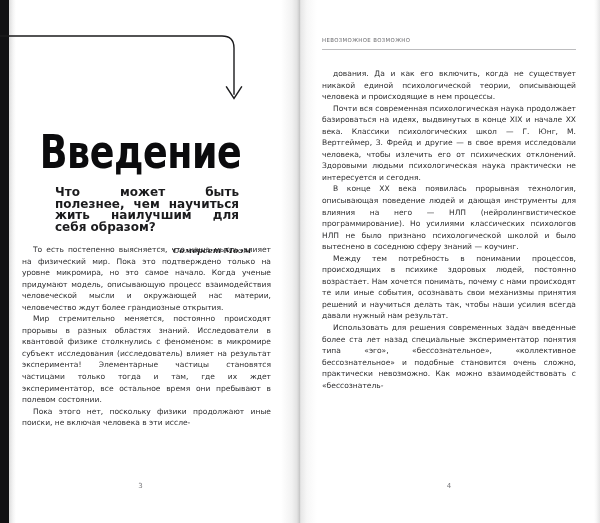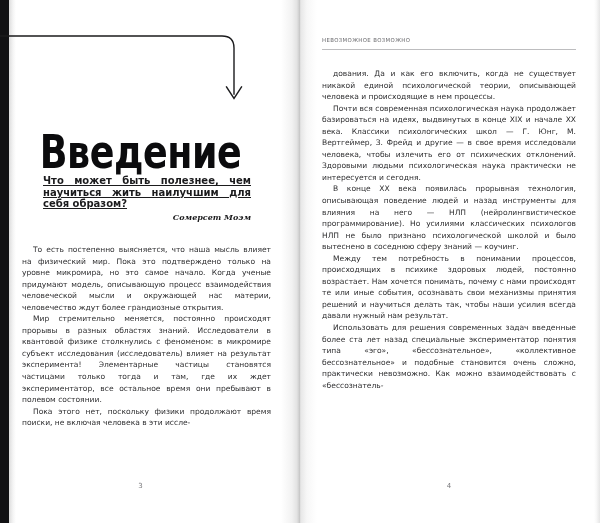--- a/index.html
+++ b/index.html
@@ -117,29 +117,28 @@
   }
 
   
   .epigraph {
     position: absolute;
     left: 27px;
     top: 167px;
     width: 208px;
   }
   .epigraph-text {
-    margin: 0;
+    margin: 12px;
     font-family: "DejaVu Sans", sans-serif;
     font-weight: 700;
-    font-size: 10px;
+    font-size: 12px;
     line-height: 11.6px;
     color: #1b1b1d;
     text-align: justify;
     text-align-last: left;
-    text-decoration: underline;
   }
   .epigraph-author {
     margin: 2px 0 0 0;
     font-family: "DejaVu Serif", serif;
     font-style: italic;
     font-weight: 700;
     font-size: 8px;
     line-height: 11px;
     color: #1b1b1d;
     text-align: right;
@@ -224,40 +223,40 @@
     <h1 class="chapter-title">Введение</h1>
 
     <div class="epigraph">
       <p class="epigraph-text">Что может быть полезнее, чем научиться жить наилучшим для себя образом?</p>
       <p class="epigraph-author">Сомерсет Моэм</p>
     </div>
 
     <div class="body-col body-left">
       <p>То есть постепенно выясняется, что наша мысль влияет на физический мир. Пока это подтверждено только на уровне микромира, но это самое начало. Когда ученые придумают модель, описывающую процесс взаимодействия человеческой мысли и окружающей нас материи, человечество ждут более грандиозные открытия.</p>
       <p>Мир стремительно меняется, постоянно происходят прорывы в разных областях знаний. Исследователи в квантовой физике столкнулись с феноменом: в микромире субъект исследования (исследователь) влияет на результат эксперимента! Элементарные частицы становятся частицами только тогда и там, где их ждет экспериментатор, все остальное время они пребывают в полевом состоянии.</p>
-      <p>Пока этого нет, поскольку физики продолжают время поиски, не включая человека в эти иссле-</p>
+      <p>Пока этого нет, поскольку физики продолжают иные поиски, не включая человека в эти иссле-</p>
     </div>
 
     <div class="folio folio-left">3</div>
   </div>
 
   <div class="gutter"></div>
   <div class="gutter-line"></div>
 
   <div class="page page-right">
 
     <div class="running-head">
       <p class="running-head-text">Невозможное возможно</p>
       <div class="running-head-rule"></div>
     </div>
 
     <div class="body-col body-right">
       <p>дования. Да и как его включить, когда не существует никакой единой психологической теории, описывающей человека и происходящие в нем процессы.</p>
       <p>Почти вся современная психологическая наука продолжает базироваться на идеях, выдвинутых в конце XIX и начале XX века. Классики психологических школ — Г. Юнг, М. Вертгеймер, З. Фрейд и другие — в свое время исследовали человека, чтобы излечить его от психических отклонений. Здоровыми людьми психологическая наука практически не интересуется и сегодня.</p>
-      <p>В конце XX века появилась прорывная технология, описывающая поведение людей и назад инструменты для влияния на него — НЛП (нейролингвистическое программирование). Но усилиями классических психологов НЛП не было признано психологической школой и было вытеснено в соседнюю сферу знаний — коучинг.</p>
+      <p>В конце XX века появилась прорывная технология, описывающая поведение людей и дающая инструменты для влияния на него — НЛП (нейролингвистическое программирование). Но усилиями классических психологов НЛП не было признано психологической школой и было вытеснено в соседнюю сферу знаний — коучинг.</p>
       <p>Между тем потребность в понимании процессов, происходящих в психике здоровых людей, постоянно возрастает. Нам хочется понимать, почему с нами происходят те или иные события, осознавать свои механизмы принятия решений и научиться делать так, чтобы наши усилия всегда давали нужный нам результат.</p>
       <p>Использовать для решения современных задач введенные более ста лет назад специальные экспериментатор понятия типа «эго», «бессознательное», «коллективное бессознательное» и подобные становится очень сложно, практически невозможно. Как можно взаимодействовать с «бессознатель-</p>
     </div>
 
     <div class="folio folio-right">4</div>
   </div>
 
   <div class="right-page-edge"></div>
 </div>
 

